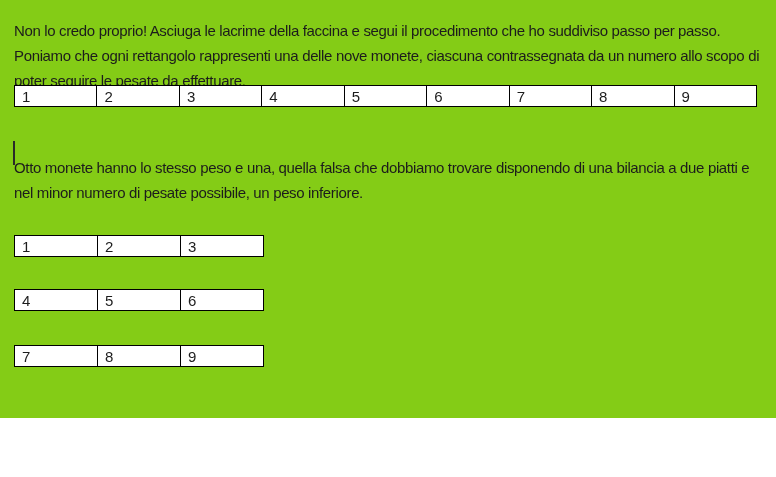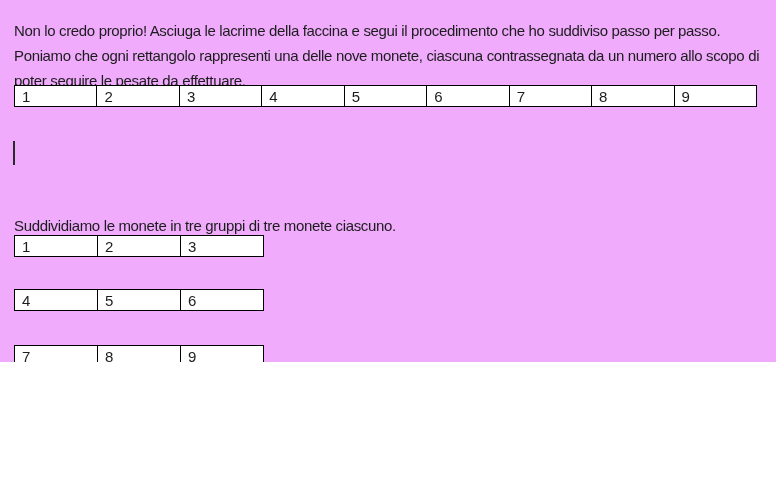--- a/index.html
+++ b/index.html
@@ -1,20 +1,20 @@
 <!DOCTYPE html>
 <html><head>
 <meta charset="utf-8">
 <style>
   html, body { margin: 0; padding: 0; background: #ffffff; }
   .page {
     position: relative;
     width: 776px;
-    height: 362px;
-    background: #f0abfc;
+    height: 418px;
+    background: #84cc16;
     font-family: "Liberation Sans", sans-serif;
     color: #1c1c1c;
     overflow: hidden;
   }
   .para {
     position: absolute;
     left: 14px;
     width: 746px;
     font-size: 15px;
     line-height: 25px;
@@ -93,22 +93,22 @@
     <div class="cell">4</div>
     <div class="cell">5</div>
     <div class="cell">6</div>
     <div class="cell">7</div>
     <div class="cell">8</div>
     <div class="cell">9</div>
   </div>
 
   <div class="caret"></div>
 
+  <p class="para p-explanation">Otto monete hanno lo stesso peso e una, quella falsa che dobbiamo trovare disponendo di una bilancia a due piatti e nel minor numero di pesate possibile, un peso inferiore.</p>
 
-  <p class="para p-grouping">Suddividiamo le monete in tre gruppi di tre monete ciascuno.</p>
 
   <div class="tbl tbl-g1">
     <div class="cell">1</div>
     <div class="cell">2</div>
     <div class="cell">3</div>
   </div>
 
   <div class="tbl tbl-g2">
     <div class="cell">4</div>
     <div class="cell">5</div>

